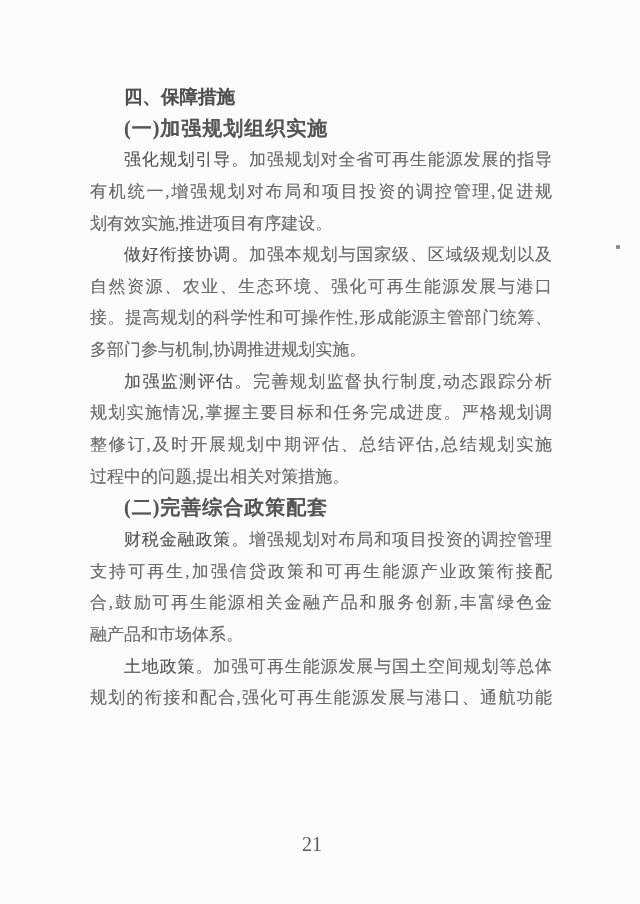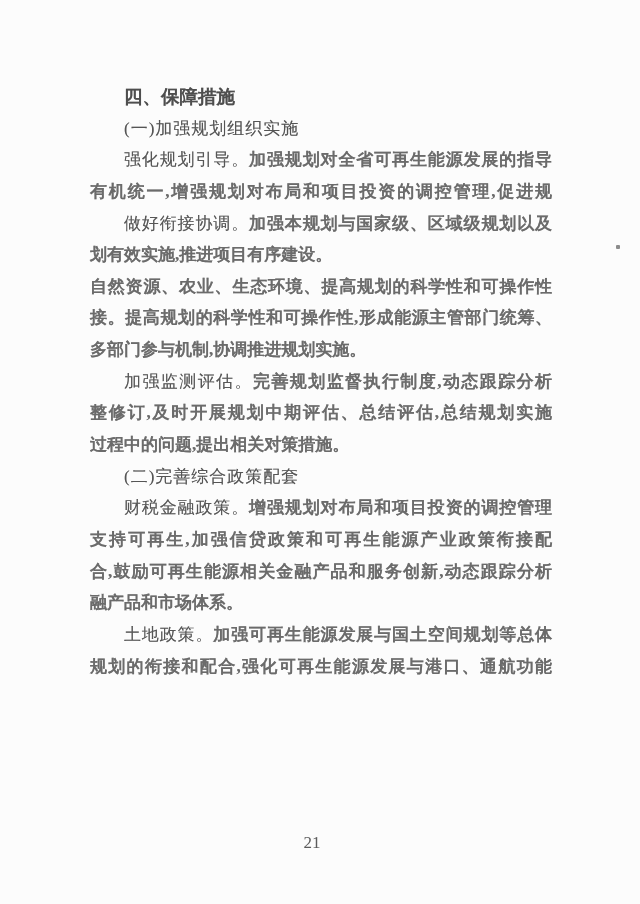--- a/index.html
+++ b/index.html
@@ -26,41 +26,41 @@
     line-height: 31.65px;
     font-size: 17px;
     box-sizing: border-box;
     text-align: left;
   }
   .line.justify {
     text-align: justify;
     text-align-last: justify;
   }
   .line.indent { padding-left: 34px; }
-  .seg { font-weight: bold; }
+  .seg { font-weight: normal; }
   .seg.bold { font-weight: normal; color: #575757; }
   .line.heading {
     font-family: "Liberation Sans", sans-serif;
     font-weight: bold;
     font-size: 18.5px;
     color: #4e4e4e;
     text-shadow: 0 0 0.6px rgba(80,80,80,0.5);
   }
   .line.subheading {
-    font-weight: normal;
-    font-size: 17px;
+    font-weight: bold;
+    font-size: 20px;
     color: #555555;
     letter-spacing: 1px;
   }
   .page-number {
     position: absolute;
     left: 0; top: 833px;
     width: 624px;
     text-align: center;
-    font-size: 17px;
+    font-size: 20px;
     color: #5c5c5c;
     font-family: "Liberation Serif", serif;
   }
   .artifact-dot {
     position: absolute;
     left: 616px; top: 245px;
     width: 4px; height: 4px;
     background: #787878;
     border-radius: 1px;
     opacity: 0.85;
@@ -68,31 +68,32 @@
 </style>
 </head>
 <body>
 
 <div class="page">
   <div class="textblock">
       <div class="line heading indent">四、保障措施</div>
       <div class="line subheading indent">(一)加强规划组织实施</div>
       <div class="line justify indent"><span class="seg bold">强化规划引导。</span><span class="seg">加强规划对全省可再生能源发展的指导</span></div>
       <div class="line justify"><span class="seg">有机统一,增强规划对布局和项目投资的调控管理,促进规</span></div>
+      <div class="line"><span class="seg">划有效实施,推进项目有序建设。</span></div>
       <div class="line justify indent"><span class="seg bold">做好衔接协调。</span><span class="seg">加强本规划与国家级、区域级规划以及</span></div>
-      <div class="line"><span class="seg">划有效实施,推进项目有序建设。</span></div>
-      <div class="line justify"><span class="seg">自然资源、农业、生态环境、提高规划的科学性和可操作性</span></div>
+      <div class="line justify"><span class="seg">自然资源、农业、生态环境、强化可再生能源发展与港口</span></div>
       <div class="line justify"><span class="seg">接。提高规划的科学性和可操作性,形成能源主管部门统筹、</span></div>
       <div class="line"><span class="seg">多部门参与机制,协调推进规划实施。</span></div>
       <div class="line justify indent"><span class="seg bold">加强监测评估。</span><span class="seg">完善规划监督执行制度,动态跟踪分析</span></div>
+      <div class="line justify"><span class="seg">规划实施情况,掌握主要目标和任务完成进度。严格规划调</span></div>
       <div class="line justify"><span class="seg">整修订,及时开展规划中期评估、总结评估,总结规划实施</span></div>
       <div class="line"><span class="seg">过程中的问题,提出相关对策措施。</span></div>
       <div class="line subheading indent">(二)完善综合政策配套</div>
       <div class="line justify indent"><span class="seg bold">财税金融政策。</span><span class="seg">增强规划对布局和项目投资的调控管理</span></div>
       <div class="line justify"><span class="seg">支持可再生,加强信贷政策和可再生能源产业政策衔接配</span></div>
-      <div class="line justify"><span class="seg">合,鼓励可再生能源相关金融产品和服务创新,动态跟踪分析</span></div>
+      <div class="line justify"><span class="seg">合,鼓励可再生能源相关金融产品和服务创新,丰富绿色金</span></div>
       <div class="line"><span class="seg">融产品和市场体系。</span></div>
       <div class="line justify indent"><span class="seg bold">土地政策。</span><span class="seg">加强可再生能源发展与国土空间规划等总体</span></div>
       <div class="line justify"><span class="seg">规划的衔接和配合,强化可再生能源发展与港口、通航功能</span></div>
     </div>
   <div class="artifact-dot"></div>
   <div class="page-number">21</div>
 </div>
 
 </body></html>

